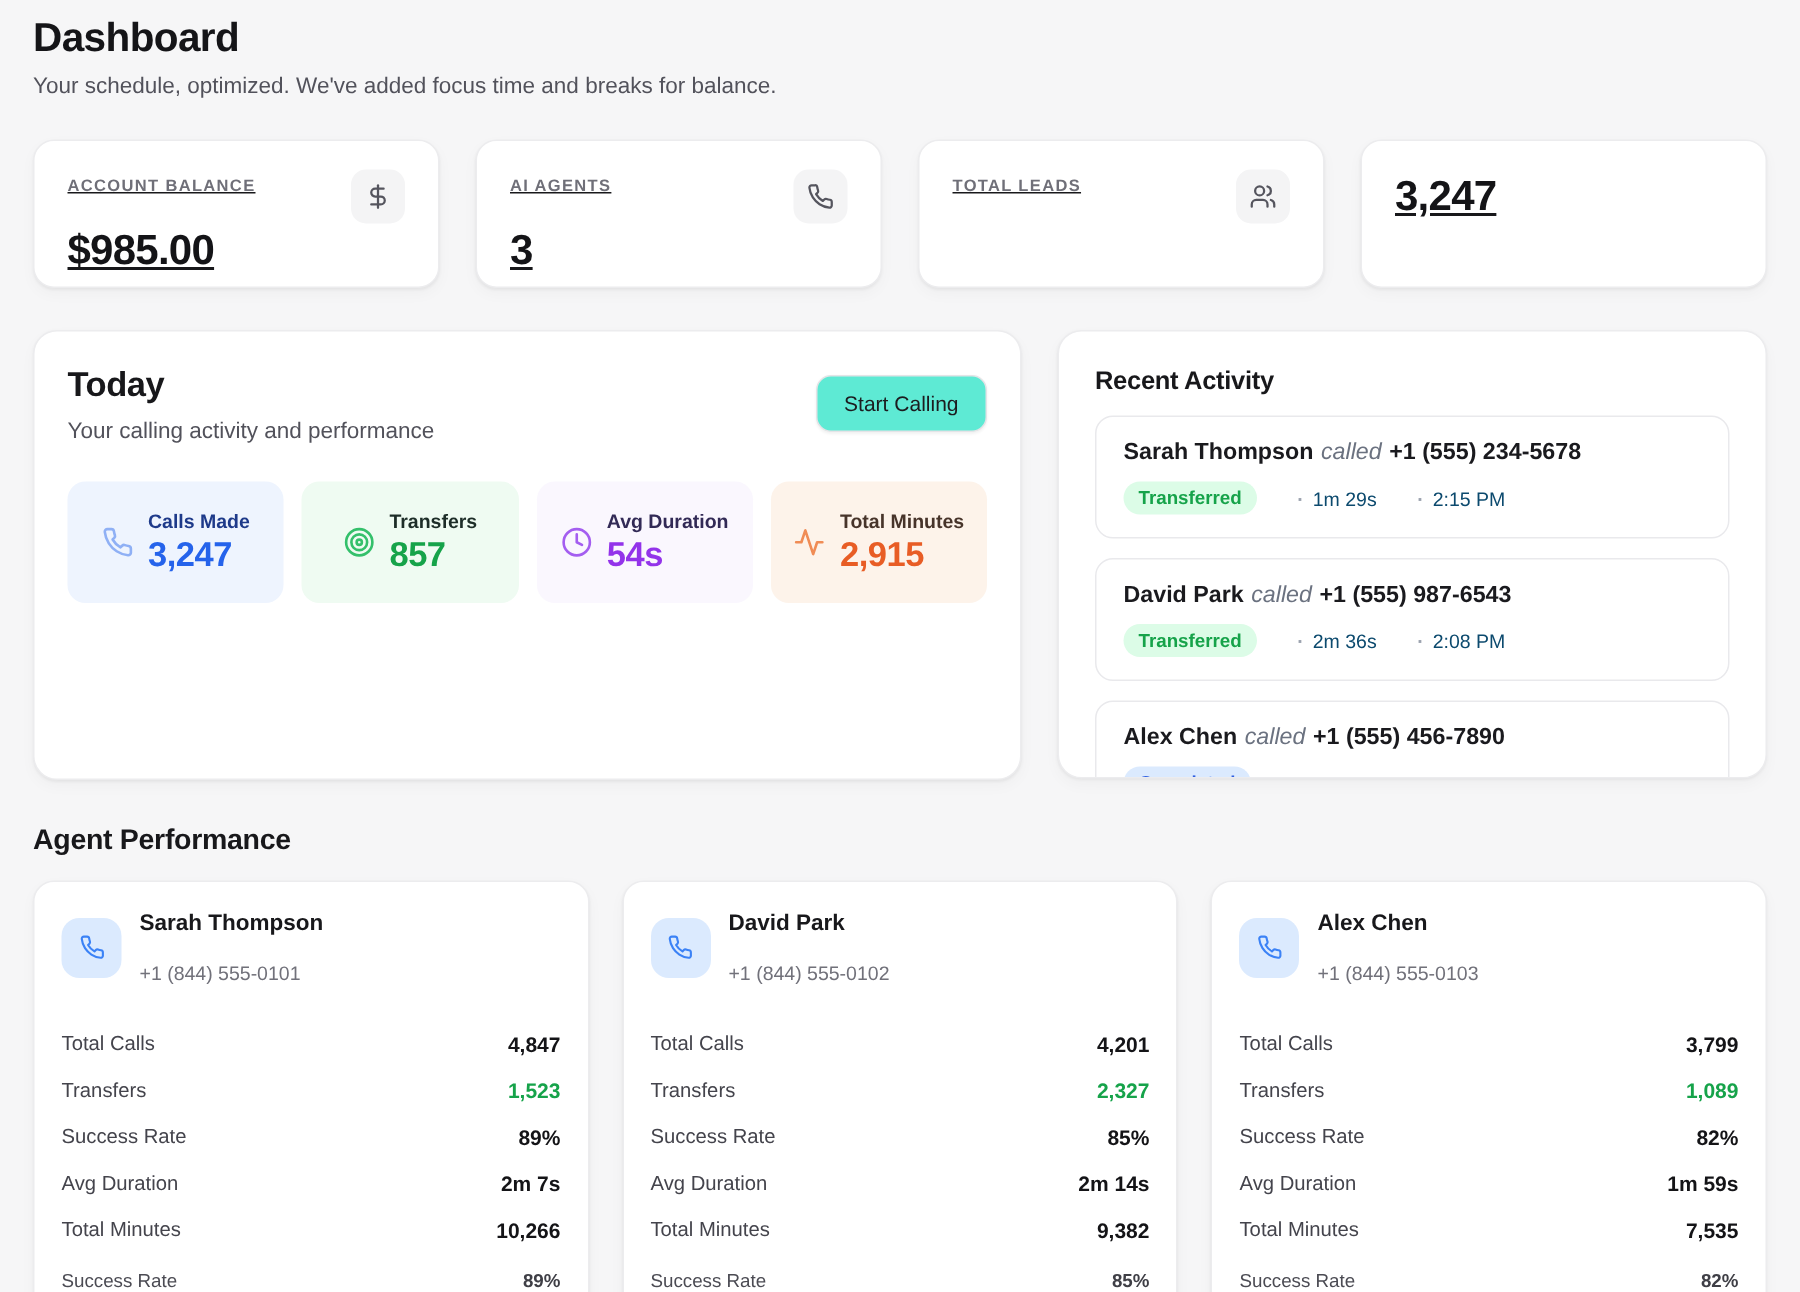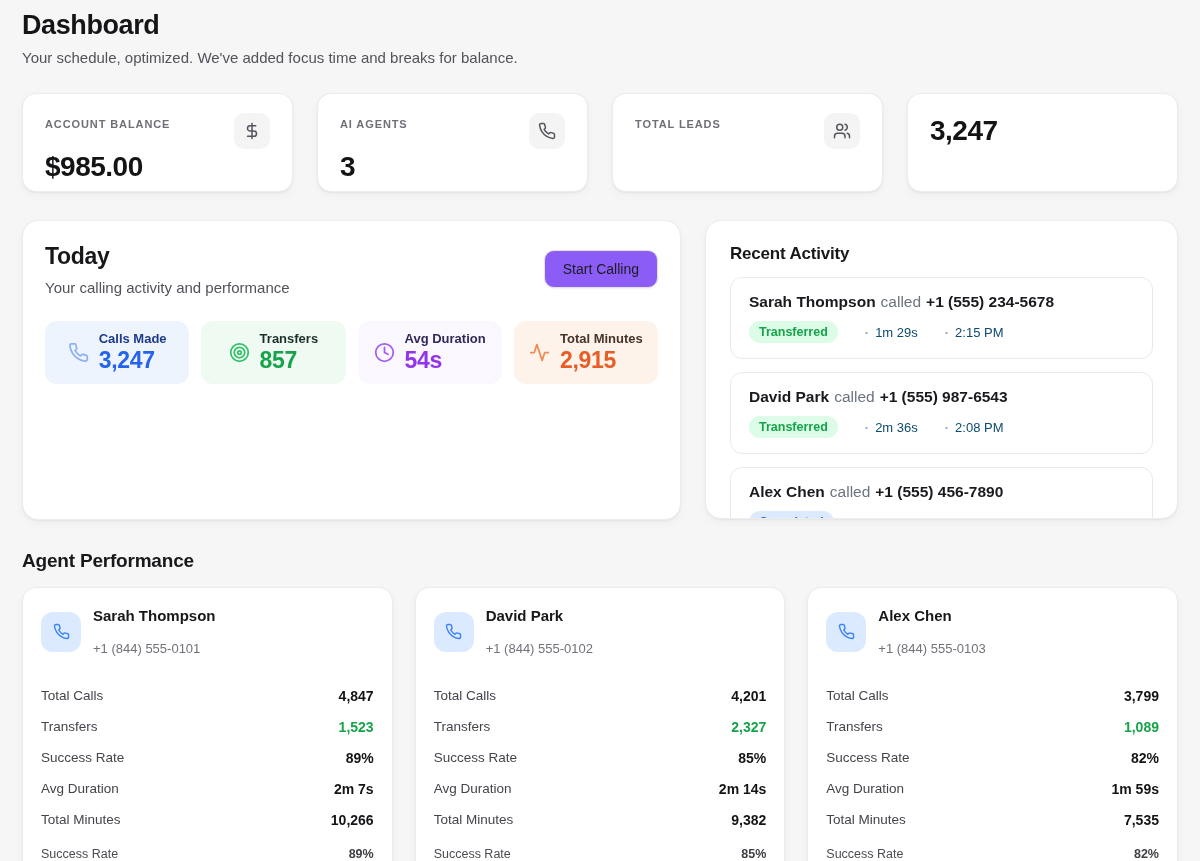--- a/index.html
+++ b/index.html
@@ -10,21 +10,21 @@
     color: #18181b;
     -webkit-font-smoothing: antialiased;
   }
   .page { width: 1200px; min-height: 861px; padding: 10px 22px 16px; }
 
   
   .page-title { font-size: 27px; font-weight: 700; letter-spacing: -0.4px; color: #151518; }
   .page-subtitle { margin-top: 8px; font-size: 15px; color: #52525b; }
 
   
-  .stats-row { display: grid; grid-template-columns: repeat(4, 1fr); gap: 24px; margin-top: 27px; }
+  .stats-row { display: grid; grid-template-columns: repeat(4, 1fr); gap: 24px; margin-top: 27px; text-decoration: underline; }
   .card {
     background: #fff; border: 1px solid #ececee; border-radius: 14px;
     box-shadow: 0 1px 2px rgba(16,16,20,.05), 0 4px 10px rgba(16,16,20,.03);
   }
   .stat-card { padding: 19px 22px; height: 99px; }
   .stat-top { display: flex; justify-content: space-between; align-items: flex-start; }
   .stat-label { font-size: 11px; font-weight: 600; letter-spacing: .9px; color: #6f6f78; padding-top: 5px; }
   .icon-box {
     width: 36px; height: 36px; border-radius: 10px; background: #f4f4f5;
     display: flex; align-items: center; justify-content: center; color: #55555e; flex: 0 0 auto;
@@ -32,37 +32,37 @@
   .icon-box svg { width: 18px; height: 18px; }
   .stat-value { font-size: 28px; font-weight: 800; letter-spacing: -0.5px; margin-top: 2px; color: #141417; }
 
   
   .main-grid { display: grid; grid-template-columns: 659px 1fr; gap: 24px; margin-top: 28px; }
   .today-card { border-radius: 16px; padding: 22px; height: 300px; }
   .today-head { display: flex; justify-content: space-between; align-items: flex-start; }
   .today-title { font-size: 23px; font-weight: 700; letter-spacing: -0.3px; }
   .today-subtitle { margin-top: 9px; font-size: 15px; color: #52525b; }
   .btn {
-    background: #8b5cf6; border: 1px solid #e4e4e7; border-radius: 10px;
+    background: #5eead4; border: 1px solid #e4e4e7; border-radius: 10px;
     padding: 10px 18px; font-size: 14px; font-weight: 500; color: #1c1c1f;
     font-family: inherit; cursor: pointer; box-shadow: 0 1px 2px rgba(16,16,20,.06); margin-top: 7px;
   }
   .tiles { display: grid; grid-template-columns: repeat(4, 1fr); gap: 12px; margin-top: 25px; }
-  .tile { border-radius: 12px; height: 63px; display: flex; align-items: center; justify-content: center; gap: 10px; }
+  .tile { border-radius: 12px; height: 81px; display: flex; align-items: center; justify-content: center; gap: 10px; }
   .tile svg { width: 21px; height: 21px; flex: 0 0 auto; }
   .tile-label { font-size: 13px; font-weight: 600; }
   .tile-value { font-size: 23px; font-weight: 800; letter-spacing: -0.3px; margin-top: 1px; }
 
   
   .activity-card { border-radius: 16px; padding: 23px 24px; height: 299px; overflow: hidden; }
   .activity-title { font-size: 17px; font-weight: 700; letter-spacing: -0.2px; }
   .activity-item { border: 1px solid #e9e9ec; border-radius: 12px; padding: 15px 18px; margin-top: 13px; background: #fff; }
   .activity-line1 { font-size: 15.5px; }
   .activity-name, .activity-phone { font-weight: 600; color: #1a1a1e; }
-  .activity-action { color: #6b7280; margin: 0 5px; }
+  .activity-action { color: #6b7280; margin: 0 5px; font-style: italic; }
   .activity-line2 { margin-top: 10px; display: flex; align-items: center; gap: 23px; }
   .badge { display: inline-block; padding: 4px 10px; border-radius: 999px; font-size: 12.5px; font-weight: 600; }
   .activity-meta { font-size: 13px; color: #0c4a6e; text-align: right; }
   .activity-meta::before { content: "·"; margin: 0 6px 0 4px; color: #9ca3af; font-weight: 700; }
 
   
   .section-title { font-size: 19px; font-weight: 700; letter-spacing: -0.2px; margin-top: 30px; }
   .agents-grid { display: grid; grid-template-columns: repeat(3, 1fr); gap: 22px; margin-top: 15px; }
   .agent-card { border-radius: 14px; padding: 19px 18px 17px; }
   .agent-head { display: flex; align-items: center; gap: 12px; }

